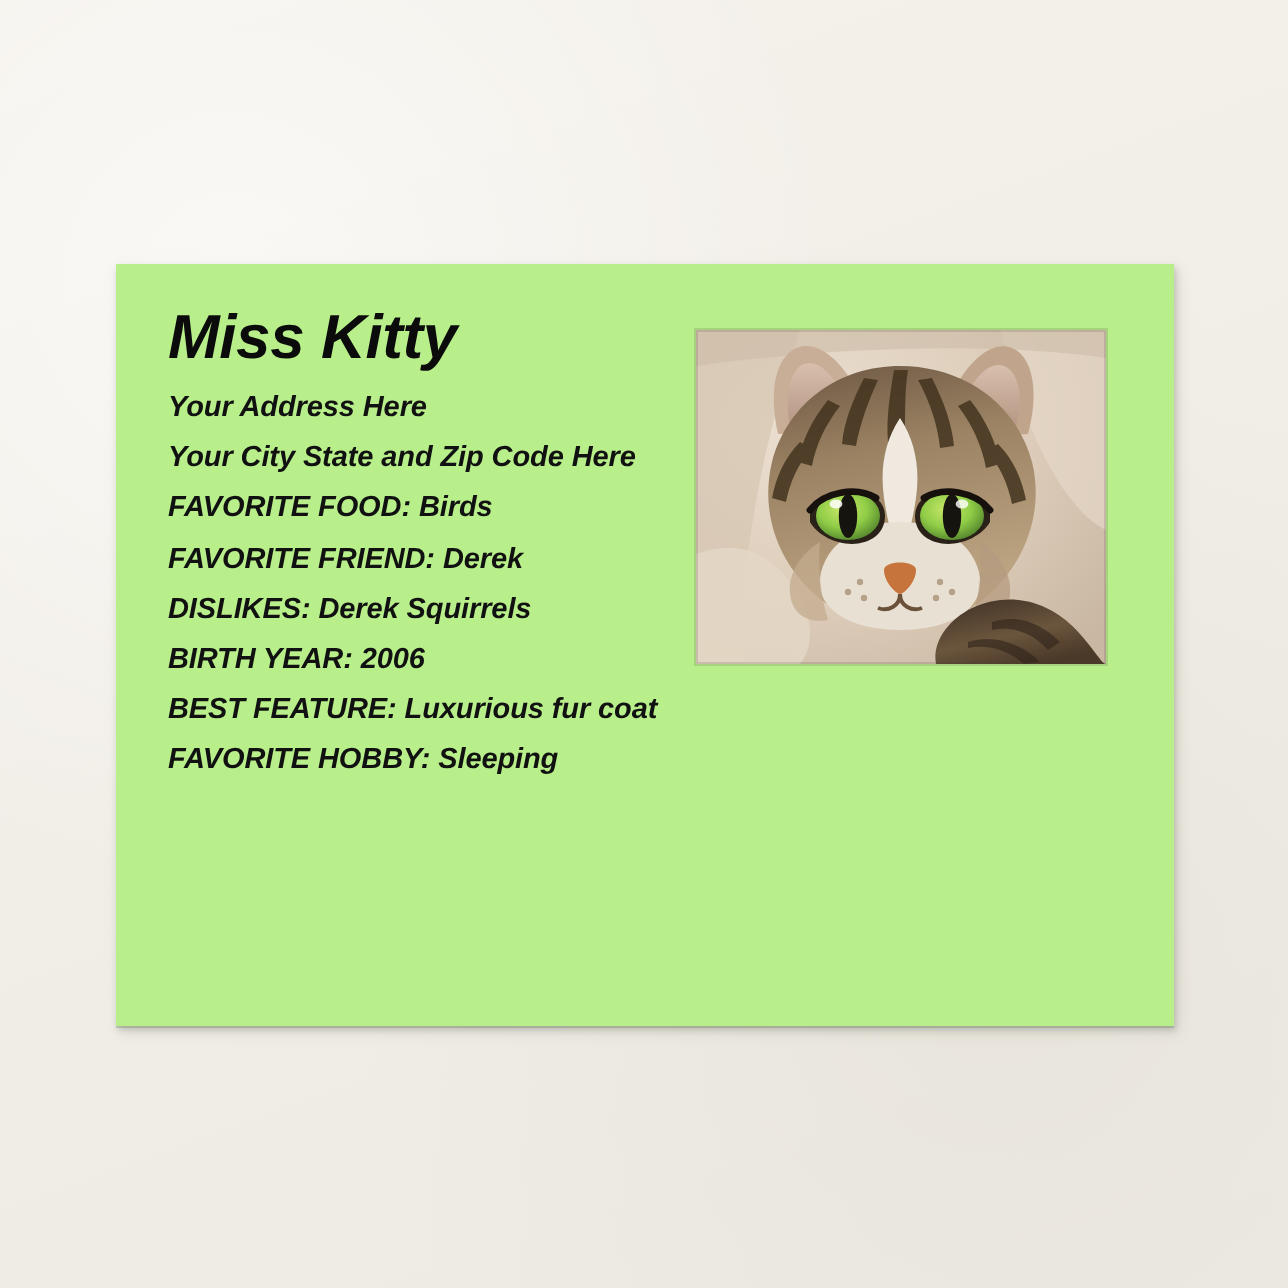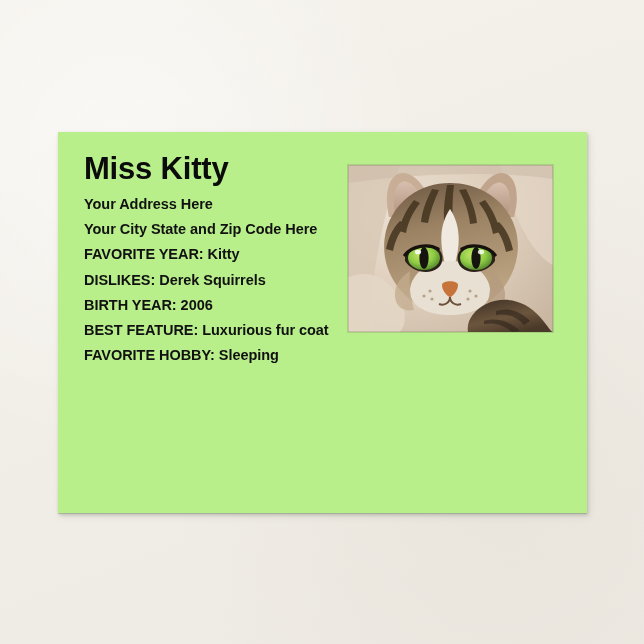--- a/index.html
+++ b/index.html
@@ -31,20 +31,21 @@
     position: absolute;
     left: 58px;
     top: 132px;
     width: 529px;
     height: 381px;
     background: #b8ef8a;
     box-shadow:
        0 1px 0 0 rgba(120,140,105,0.35),
        1px 2px 3px 0 rgba(110,120,100,0.30),
        2px 3px 7px 0 rgba(120,130,110,0.18);
+    font-style: italic;
   }
 
   #card-title {
     position: absolute;
     left: 26px;
     top: 20px;
     font-size: 31px;
     font-weight: bold;
     color: #0b0b0b;
     letter-spacing: -0.2px;
@@ -93,21 +94,24 @@
   <div id="card-title">Miss Kitty</div>
 
   <div id="card-details">
     <div class="detail-line">
       <span class="lbl">Your Address Here</span><span class="val"></span>
     </div>
     <div class="detail-line">
       <span class="lbl">Your City State and Zip Code Here</span><span class="val"></span>
     </div>
     <div class="detail-line">
-      <span class="lbl">FAVORITE YEAR:</span><span class="val"> Kitty</span>
+      <span class="lbl">FAVORITE FOOD:</span><span class="val"> Birds</span>
+    </div>
+    <div class="detail-line">
+      <span class="lbl">FAVORITE FRIEND:</span><span class="val"> Derek</span>
     </div>
     <div class="detail-line">
       <span class="lbl">DISLIKES:</span><span class="val"> Derek Squirrels</span>
     </div>
     <div class="detail-line">
       <span class="lbl">BIRTH YEAR:</span><span class="val">  2006</span>
     </div>
     <div class="detail-line">
       <span class="lbl">BEST FEATURE:</span><span class="val"> Luxurious fur coat</span>
     </div>

